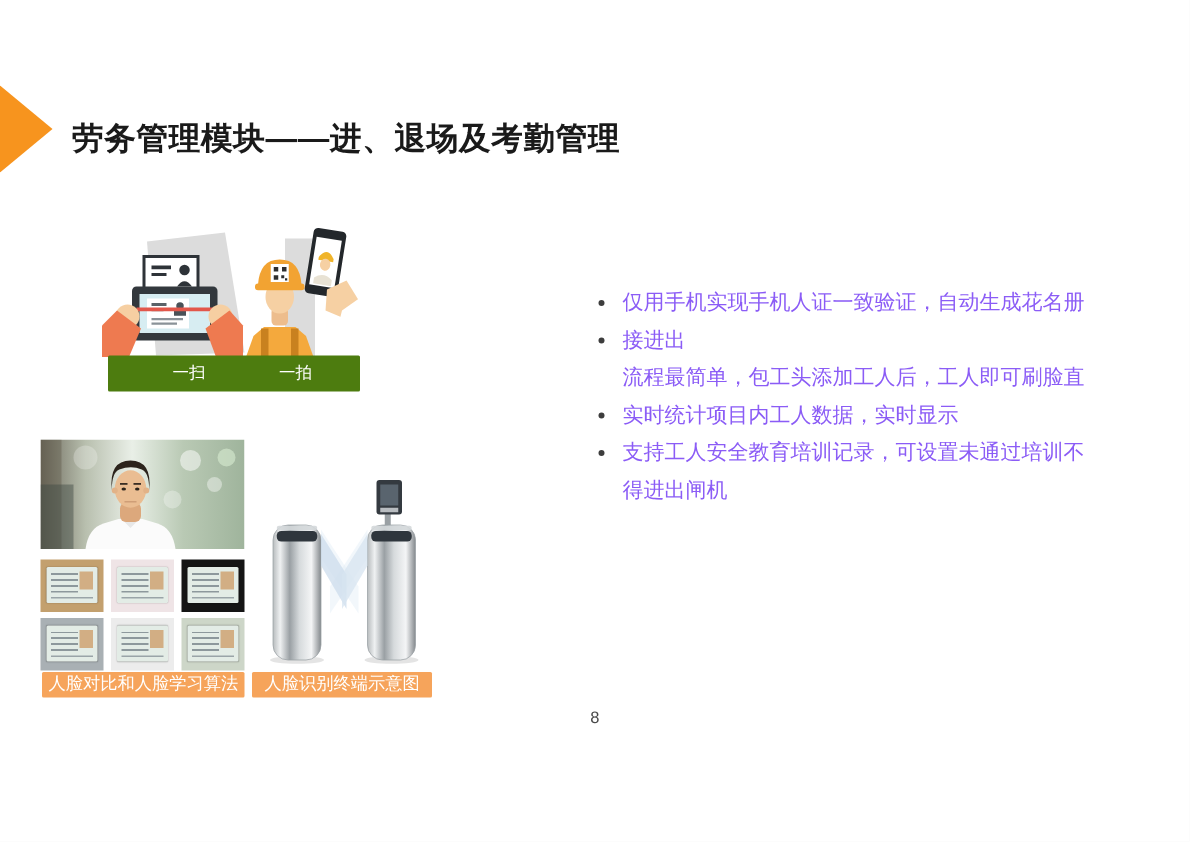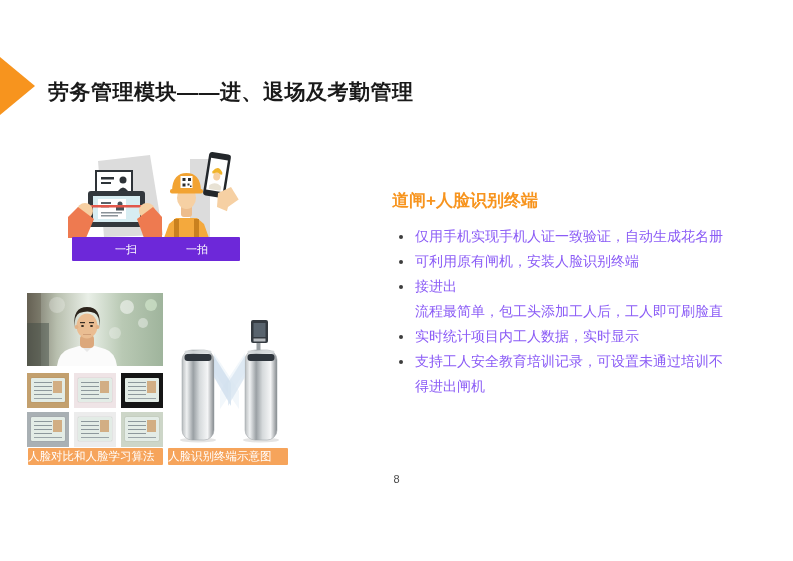--- a/index.html
+++ b/index.html
@@ -15,31 +15,31 @@
     font-size:21px;font-weight:700;color:#1a1a1a;letter-spacing:.5px;white-space:nowrap;
   }
   
   .fig{position:absolute;}
   .fig-scan{left:68px;top:145px;width:177px;height:117px;}
   .fig-face{left:27px;top:293px;width:136px;height:179px;}
   .fig-terminal{left:168px;top:293px;width:137px;height:179px;}
   .fig svg{display:block;}
   .banner{
     position:absolute;left:4px;top:92px;width:168px;height:24px;
-    background:#6d28d9;border-radius:1px;
+    background:#4d7c0f;border-radius:1px;
   }
   .banner span{
     position:absolute;top:0;width:54px;height:24px;line-height:24px;
     color:#ffffff;font-size:11px;text-align:center;
   }
   .banner .lbl-scan{left:27px;}
   .banner .lbl-photo{left:98px;}
   .ribbon{
     position:absolute;left:0;top:155px;height:17px;line-height:17px;
-    background:#f6a45b;color:#ffffff;font-size:11.5px;
+    background:#f6a45b;color:#ffffff;font-size:11.5px;text-align:center;
     border-radius:1px;
   }
   .fig-face .ribbon{width:135px;left:1px;}
   .fig-terminal .ribbon{width:120px;}
   
   .cards-grid{position:absolute;left:0;top:80px;width:136px;height:74px;}
   .idcell{position:absolute;width:42px;height:35px;}
   .idcell.r1{top:0;} .idcell.r2{top:39px;}
   .idcell.col1{left:0;} .idcell.col2{left:47px;} .idcell.col3{left:94px;}
   .idcell.c1{background:#c3a06e;} .idcell.c2{background:#efe4e6;}
@@ -241,29 +241,24 @@
       <rect x="77" y="57" width="32" height="90" rx="10" fill="url(#met)" stroke="#9aa0a4" stroke-width="0.5"></rect>
       <rect x="79.5" y="61" width="27" height="7" rx="3" fill="#2f363d"></rect>
       <rect x="79.5" y="57.5" width="27" height="3" rx="1.5" fill="#d4d8da" opacity=".9"></rect>
       <polygon points="46,63 63,90 63,113 46,84" fill="#ccdcec" opacity=".75"></polygon>
       <polygon points="77,63 60,90 60,113 77,84" fill="#d7e4f0" opacity=".75"></polygon>
     </svg>
     <div class="ribbon">人脸识别终端示意图</div>
   </figure>
 
   <section class="content">
-    <h2>道闸+人脸识别终端</h2>
     <ul>
       <li>
         <span class="dot"></span>
         <div class="bline">仅用手机实现手机人证一致验证，自动生成花名册</div>
-      </li>
-      <li>
-        <span class="dot"></span>
-        <div class="bline">可利用原有闸机，安装人脸识别终端</div>
       </li>
       <li>
         <span class="dot"></span>
         <div class="bline">接进出</div>
         <div class="bline">流程最简单，包工头添加工人后，工人即可刷脸直</div>
       </li>
       <li>
         <span class="dot"></span>
         <div class="bline">实时统计项目内工人数据，实时显示</div>
       </li>

